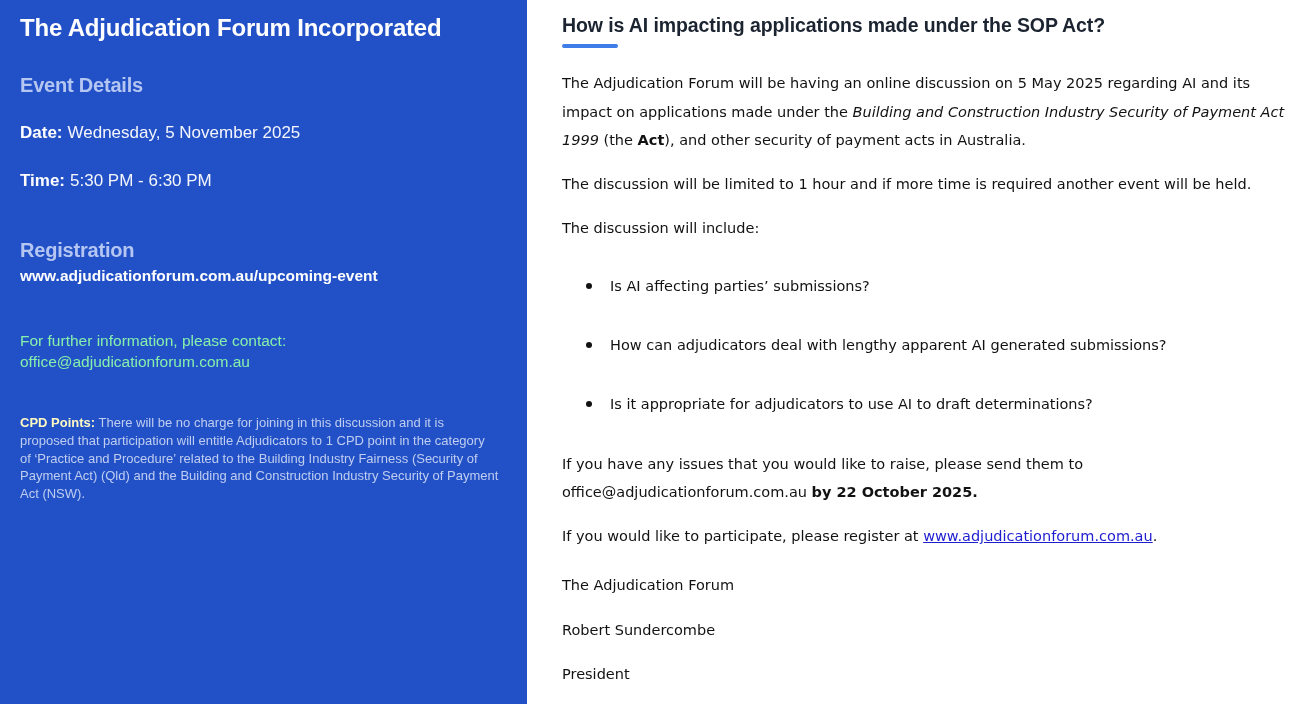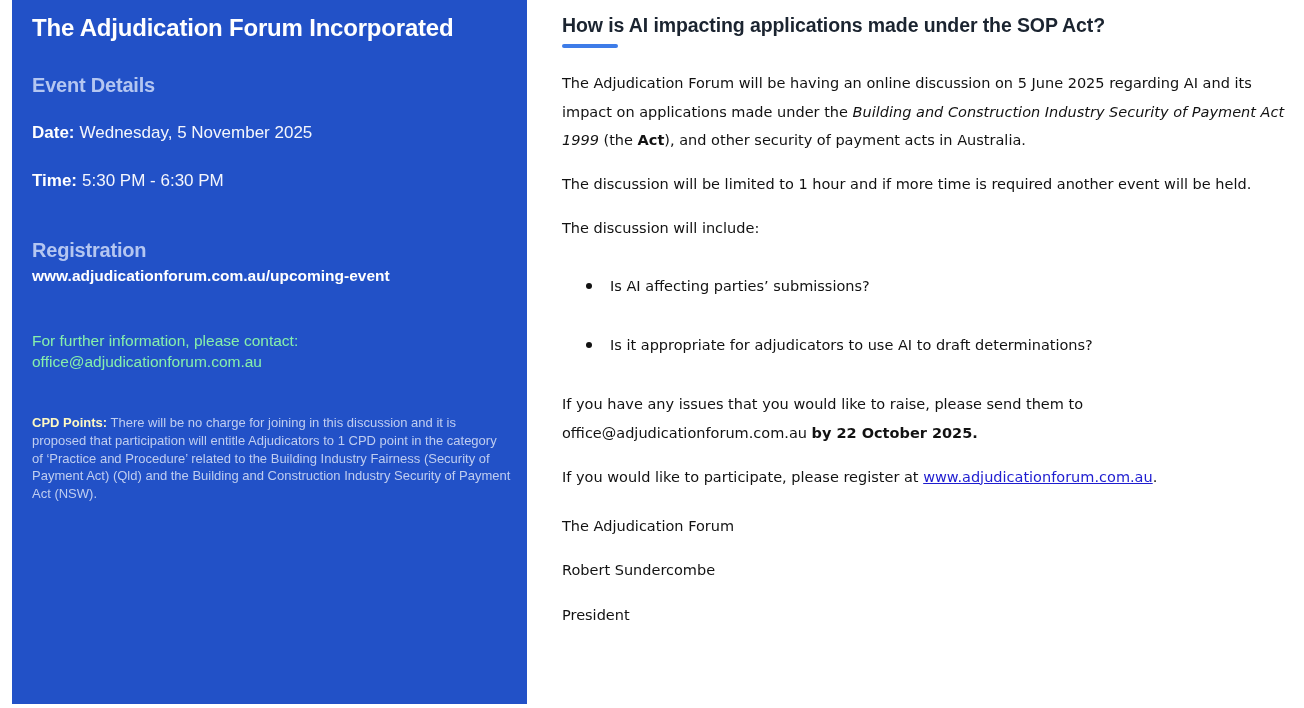--- a/index.html
+++ b/index.html
@@ -3,21 +3,21 @@
 <meta charset="utf-8">
 <style>
   * { box-sizing: border-box; margin: 0; padding: 0; }
   html, body { width: 1304px; height: 708px; background: #ffffff; overflow: hidden; }
   body { font-family: "Liberation Sans", sans-serif; }
 
   .layout { position: relative; width: 1304px; height: 708px; background: #ffffff; }
 
   
   .left-panel {
-    position: absolute; left: 12px; top: 0;
+    position: absolute; left: 0; top: 0;
     width: 527px; height: 704px;
     background: #2251c7;
     color: #ffffff;
     padding: 14px 28px 0 20px;
   }
   .org-title {
     font-size: 24px; font-weight: bold; color: #ffffff;
     letter-spacing: -0.2px; line-height: 1.2;
     margin-bottom: 31px;
   }
@@ -105,28 +105,29 @@
   </aside>
 
   <main class="content">
     <div class="content-inner">
 
       <h2 class="headline">How is AI impacting applications made under the SOP Act?</h2>
       <div class="headline-underline"></div>
 
       <div class="body-text">
 
-        <p><span>The Adjudication Forum will be having an online discussion on 5 June 2025 regarding AI and its impact on applications made under the </span><span class="it">Building and Construction Industry Security of Payment Act 1999</span><span> (the </span><span class="bd">Act</span><span>), and other security of payment acts in Australia.</span></p>
+        <p><span>The Adjudication Forum will be having an online discussion on 5 May 2025 regarding AI and its impact on applications made under the </span><span class="it">Building and Construction Industry Security of Payment Act 1999</span><span> (the </span><span class="bd">Act</span><span>), and other security of payment acts in Australia.</span></p>
 
         <p>The discussion will be limited to 1 hour and if more time is required another event will be held.</p>
 
         <p>The discussion will include:</p>
 
         <ul class="topics">
           <li>Is AI affecting parties’ submissions?</li>
+          <li>How can adjudicators deal with lengthy apparent AI generated submissions?</li>
           <li>Is it appropriate for adjudicators to use AI to draft determinations?</li>
         </ul>
 
         <p><span>If you have any issues that you would like to raise, please send them to office@adjudicationforum.com.au </span><span class="bd">by 22 October 2025.</span></p>
 
         <p><span>If you would like to participate, please register at </span><a class="register-link">www.adjudicationforum.com.au</a><span>.</span></p>
 
         <div class="sig">
           <p>The Adjudication Forum</p>
           <p>Robert Sundercombe</p>

